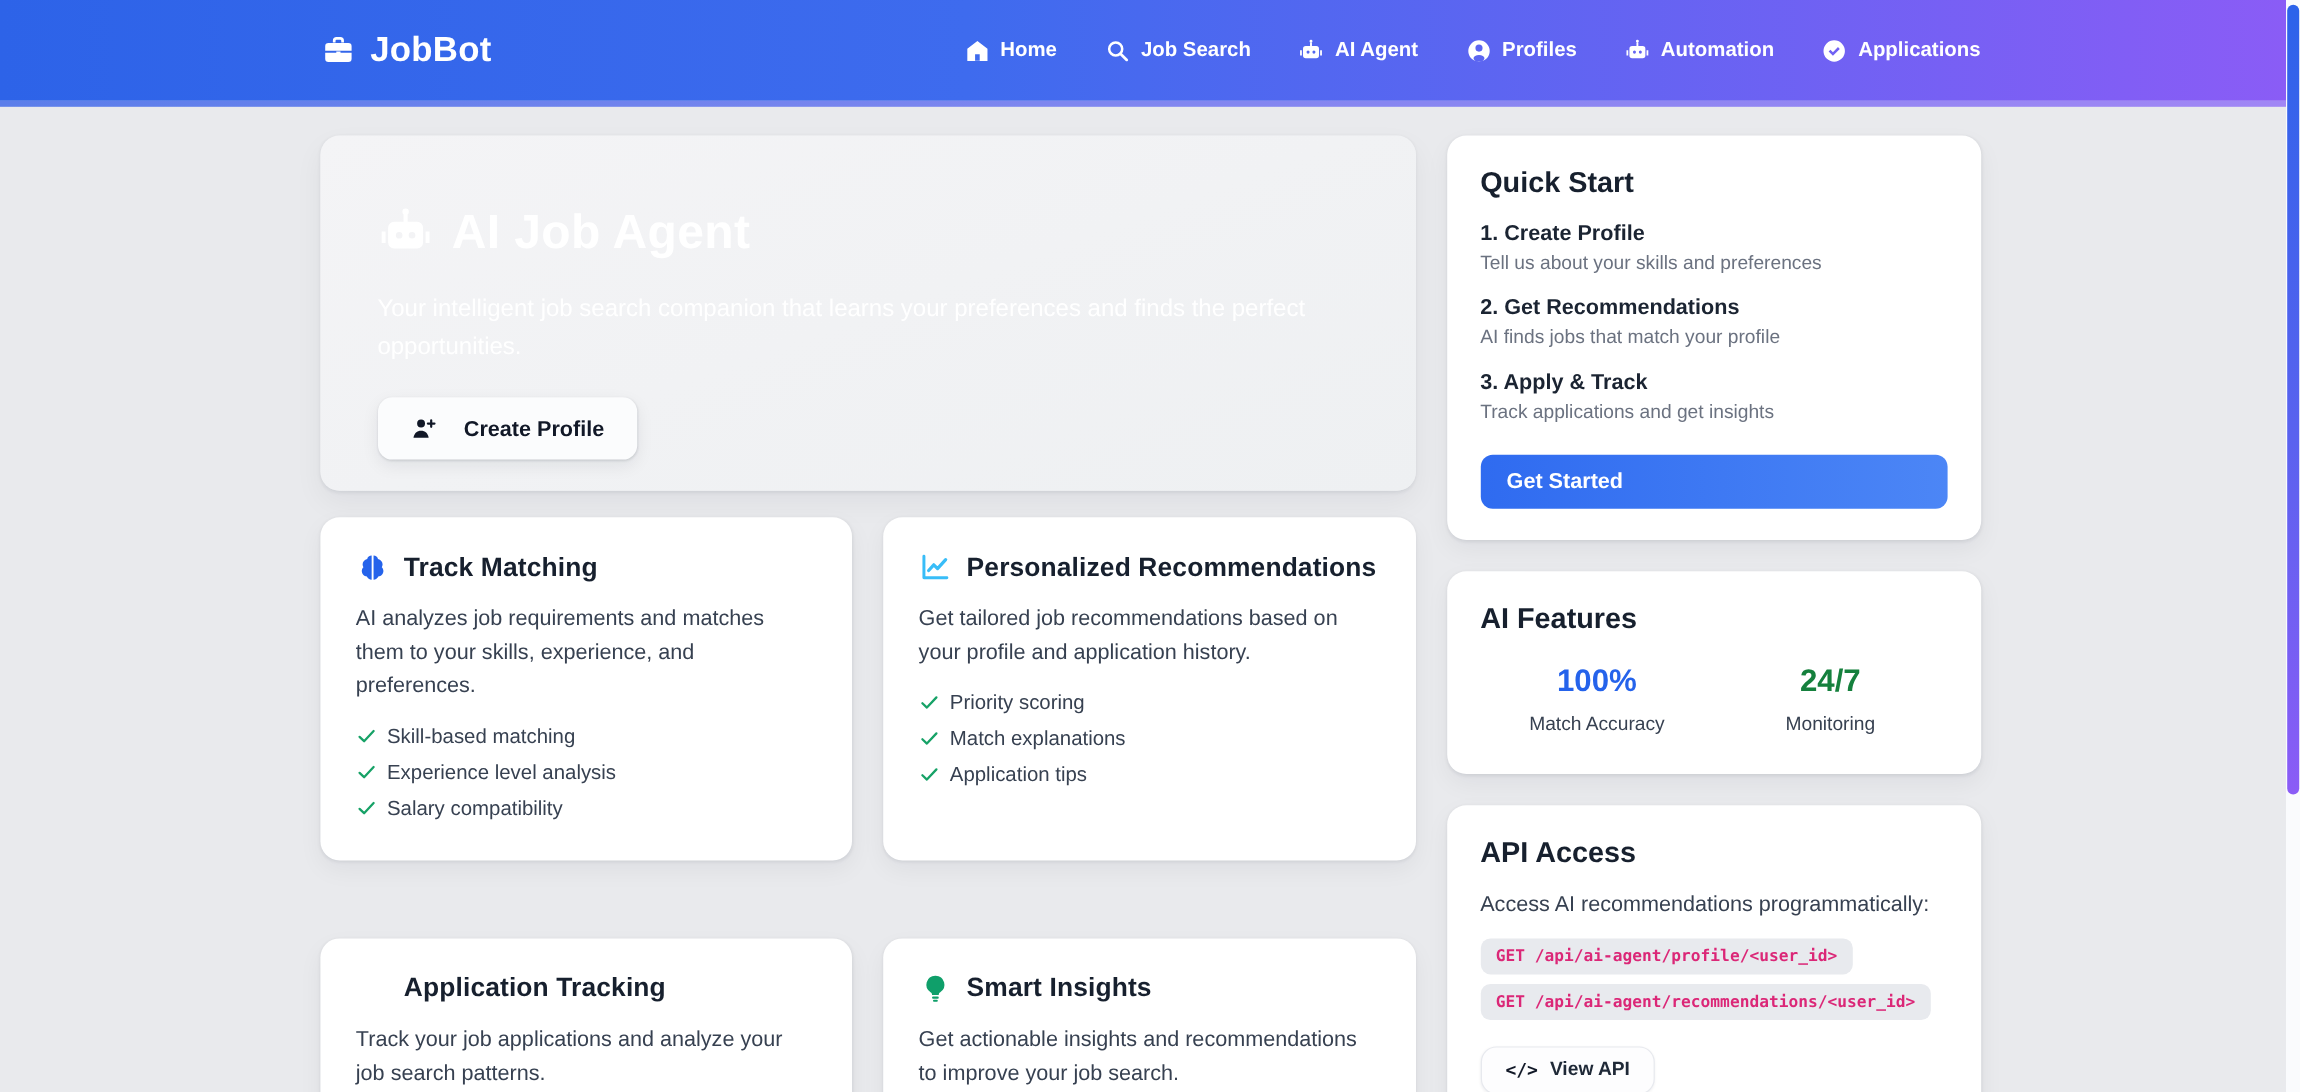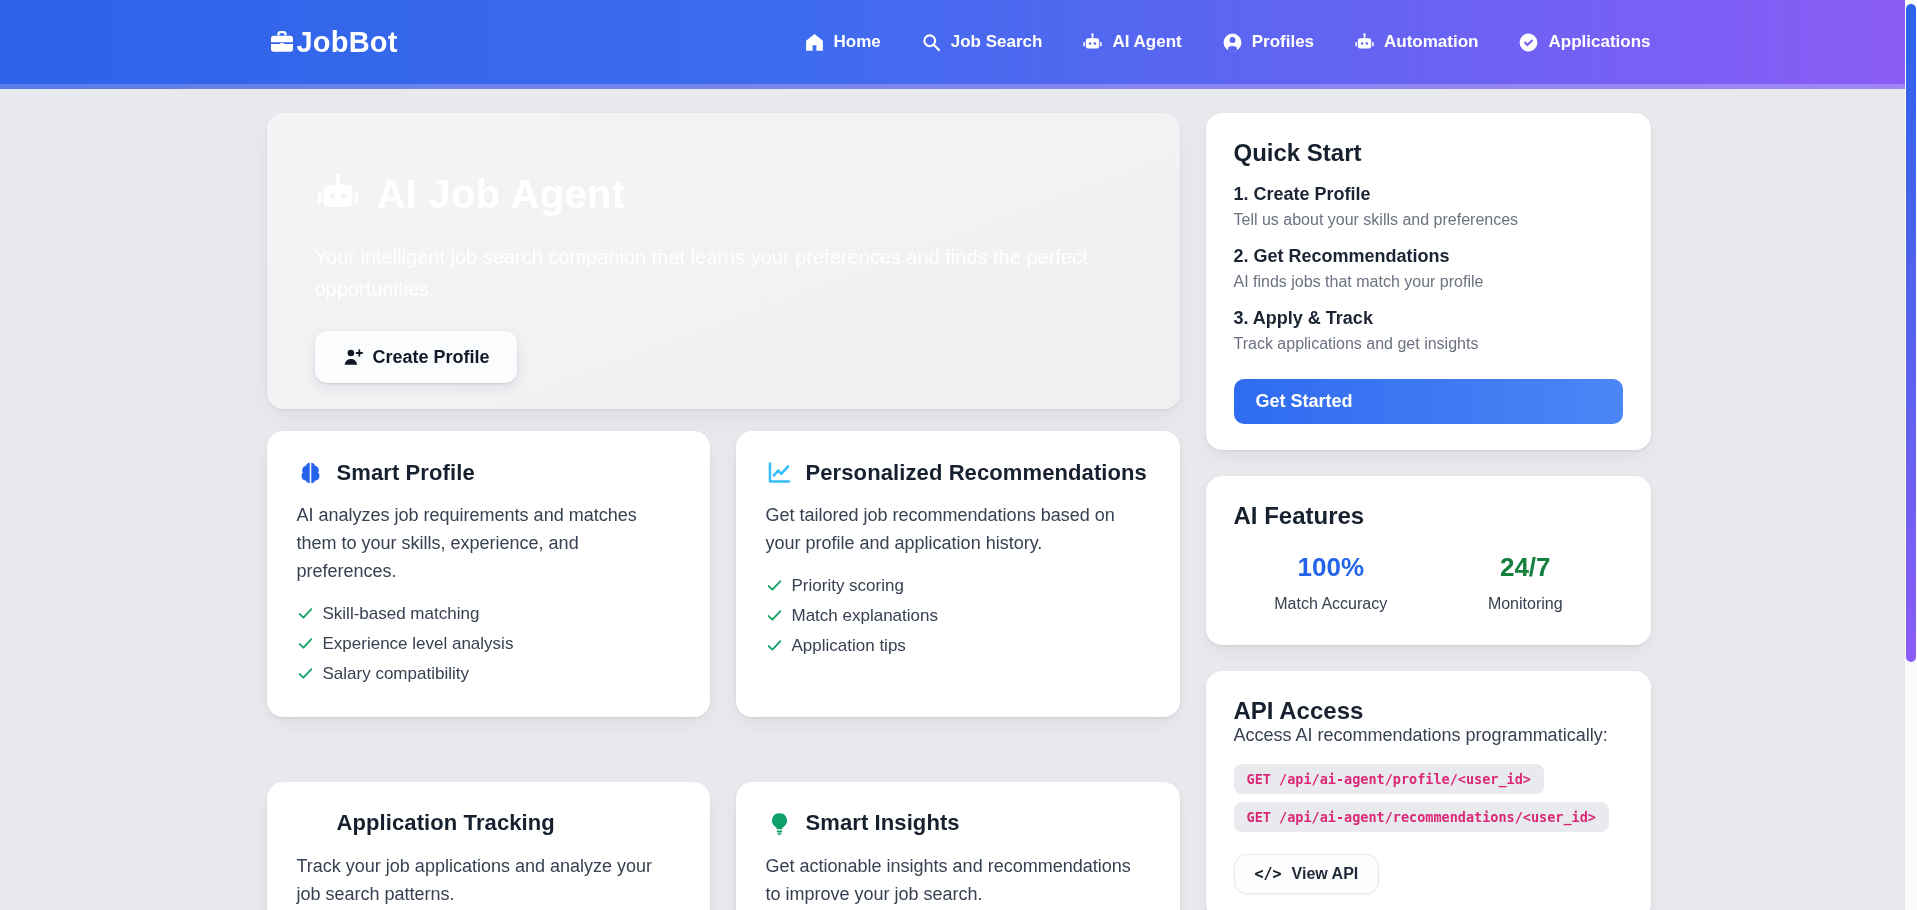--- a/index.html
+++ b/index.html
@@ -18,21 +18,21 @@
     display:flex; align-items:center;
   }
   .nav-underline {
     height:5px;
     background:linear-gradient(90deg,#5b7eea 0%,#7d86ef 45%,#a186f5 100%);
   }
   .nav-inner {
     width:1384px; margin:0 auto;
     display:flex; align-items:center; justify-content:space-between;
   }
-  .brand { display:flex; align-items:center; color:#fff; cursor:pointer; }
+  .brand { display:flex; align-items:center; gap:12px; color:#fff; cursor:pointer; }
   .brand svg { width:30px; height:30px; }
   .brand-name { font-size:29px; font-weight:bold; letter-spacing:.2px; }
   .nav-links { display:flex; align-items:center; gap:40px; }
   .nav-link { display:flex; align-items:center; gap:9px; color:#fff; font-size:17px; font-weight:600; cursor:pointer; }
   .nav-link svg { width:21px; height:21px; color:#fff; }
 
   
   .layout {
     width:1384px; margin:0 auto; padding-top:24px;
     display:grid; grid-template-columns:913px 445px; column-gap:26px;
@@ -51,21 +51,21 @@
     height:296px; border-radius:16px;
     background:linear-gradient(160deg,#f4f4f6 0%,#eef0f2 100%);
     box-shadow:0 1px 3px rgba(15,23,42,.07),0 10px 24px rgba(15,23,42,.05);
     padding:44px 48px; color:#fff;
   }
   .hero-title-row { display:flex; align-items:center; gap:16px; margin-top:14px; }
   .hero-title-row svg { width:46px; height:46px; color:#fff; flex:none; }
   .hero-title { font-size:40px; font-weight:800; letter-spacing:.3px; }
   .hero-sub { margin-top:24px; font-size:20px; line-height:1.6; max-width:880px; font-weight:500; }
   .hero-cta {
-    margin-top:26px; display:inline-flex; align-items:flex-end; gap:9px;
+    margin-top:26px; display:inline-flex; align-items:flex-end; gap:23px;
     background:#fbfcfd; color:#111827; border:none; cursor:pointer;
     font-family:inherit; font-size:18px; font-weight:bold;
     padding:15px 27px; border-radius:12px;
     box-shadow:0 1px 2px rgba(15,23,42,.12),0 5px 14px rgba(15,23,42,.08);
   }
   .hero-cta svg { width:22px; height:22px; }
 
   
   .features { display:grid; grid-template-columns:443px 444px; column-gap:26px; row-gap:65px; }
   .feature { padding:28px 30px; min-height:247px; }
@@ -89,21 +89,21 @@
     background:linear-gradient(90deg,#2f6bf0 0%,#4c86f6 100%);
     border:none; border-radius:10px; padding:12px 22px;
     color:#fff; font-family:inherit; font-size:18px; font-weight:bold;
   }
   .stats { display:grid; grid-template-columns:1fr 1fr; margin-top:22px; padding-bottom:6px; }
   .stat { text-align:center; }
   .stat-value { font-size:26px; font-weight:bold; }
   .stat-blue .stat-value { color:#2563eb; }
   .stat-green .stat-value { color:#15803d; }
   .stat-label { margin-top:12px; font-size:16px; color:#374151; }
-  .api-desc { font-size:18px; color:#374151; }
+  .api-desc { margin-top:18px; font-size:18px; color:#374151; }
   .chips { margin-top:18px; }
   .chip {
     display:table; background:#e8eaee; border-radius:8px;
     padding:7px 13px; margin-bottom:8px;
     font-family:"DejaVu Sans Mono","Liberation Mono",monospace;
     font-size:13.5px; font-weight:bold; color:#db2777; white-space:pre;
   }
   .view-api {
     margin-top:14px; display:inline-flex; align-items:center; gap:10px;
     background:#fdfdfe; border:1px solid #e7e9ee; border-radius:13px;
@@ -200,21 +200,21 @@
     <div class="features">
 
       <div class="card feature">
         <div class="feature-head">
           <span class="f-icon">
             <svg viewBox="0 0 24 24" fill="#2563eb">
                 <path d="M11.3 3.4C9.6 3.4 8.3 4.5 8 6 6 6.4 4.6 8 4.6 10c0 .8.2 1.5.6 2.1C4.4 12.9 4 13.9 4 15c0 2.2 1.6 3.9 3.8 4.1.5 1.4 1.9 2.3 3.5 2.3Z"></path>
                 <path d="M12.7 3.4c1.7 0 3 1.1 3.3 2.6 2 .4 3.4 2 3.4 4 0 .8-.2 1.5-.6 2.1.8.8 1.2 1.8 1.2 2.9 0 2.2-1.6 3.9-3.8 4.1-.5 1.4-1.9 2.3-3.5 2.3Z"></path>
               </svg>
           </span>
-          <span class="feature-title">Smart Profile</span>
+          <span class="feature-title">Track Matching</span>
         </div>
         <p class="feature-desc">AI analyzes job requirements and matches them to your skills, experience, and preferences.</p>
         <ul class="feature-list">
           <li>
               <svg viewBox="0 0 18 18">
                 <path d="M2.8 9.6 6.8 13.4 15.2 4.4" stroke="#17a267" stroke-width="2" fill="none" stroke-linecap="round" stroke-linejoin="round"></path>
               </svg>
               <span>Skill-based matching</span>
             </li>
           <li>

